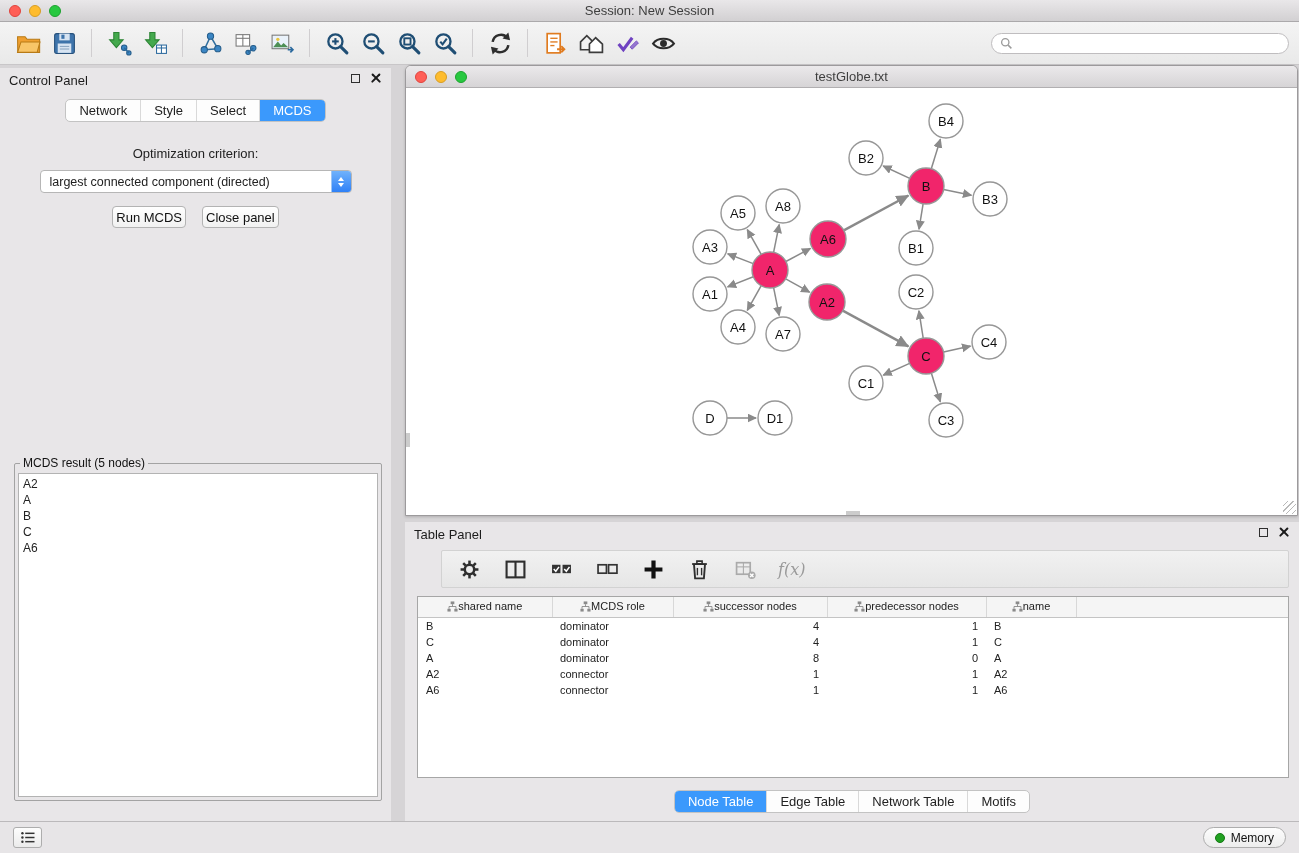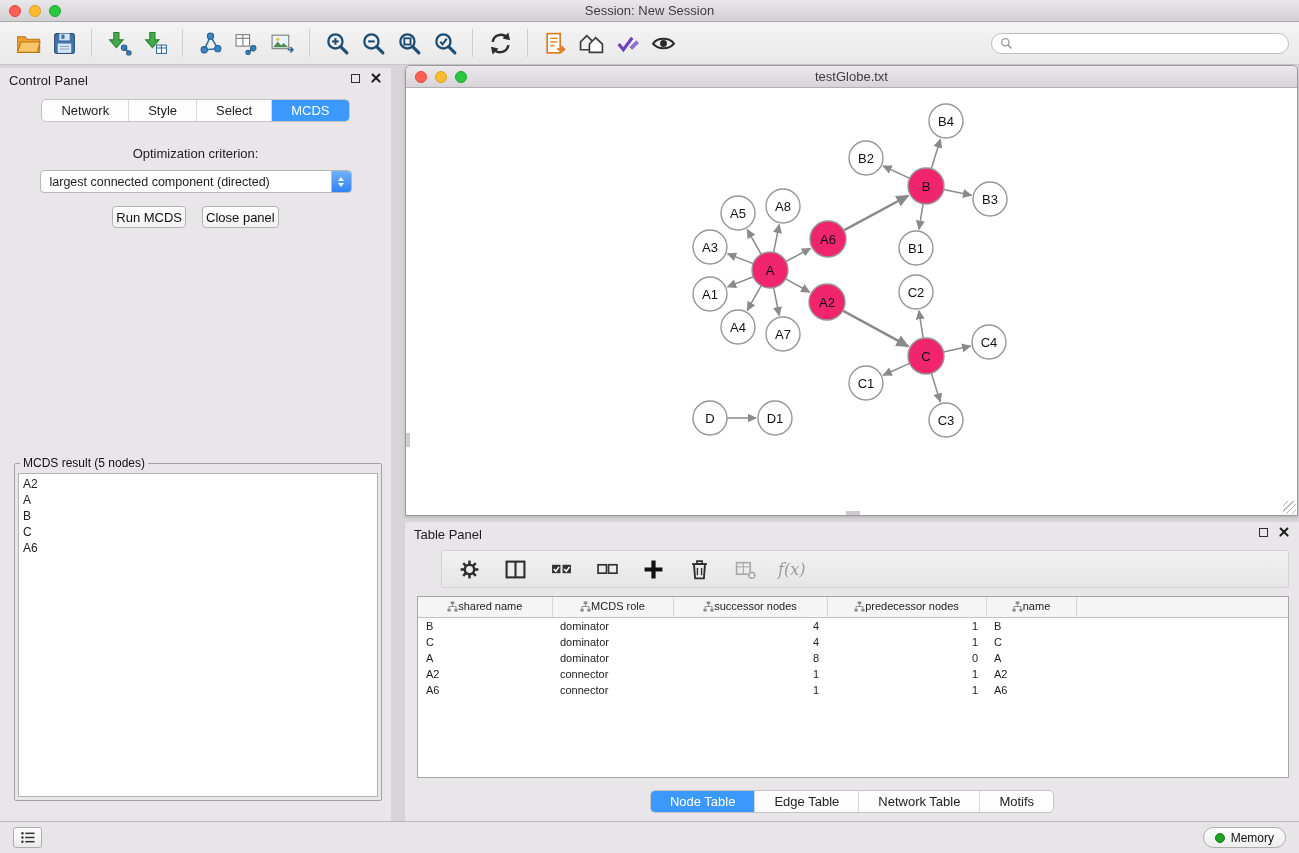--- a/index.html
+++ b/index.html
@@ -52,21 +52,21 @@
   .float-icon { width:9px; height:9px; border:1.5px solid #2e2e2e; display:inline-block; background:transparent; }
   .close-x { width:10px; height:10px; position:relative; display:inline-block; }
   .close-x::before, .close-x::after {
     content:""; position:absolute; left:-1px; top:4px; width:12px; height:2.4px; background:#1b1b1b; border-radius:1px;
   }
   .close-x::before { transform:rotate(45deg); }
   .close-x::after  { transform:rotate(-45deg); }
   .cp-tabs { display:flex; justify-content:center; margin-top:7px; }
   .seg { display:flex; background:#fdfdfd; border:1px solid #c3c3c3; border-radius:5px; overflow:hidden; }
   .seg button {
-    border:none; background:transparent; padding:3px 19px; font-size:13px;
+    border:none; background:transparent; padding:3px 13px; font-size:13px;
     font-family:inherit; border-right:1px solid #d9d9d9; color:#222; cursor:default;
   }
   .seg button:last-child { border-right:none; }
   .seg button.active { background:#3b99fc; color:#fff; }
   .cp-criterion { text-align:center; margin-top:24px; font-size:13px; }
   .cp-dropdown {
     margin:9px auto 0; width:312px; height:23px; background:#fff;
     border:1px solid #b6b6b6; border-radius:4px; position:relative;
     display:flex; align-items:center; padding:0 24px 0 9px; font-size:12.5px;text-align:right;
   }

